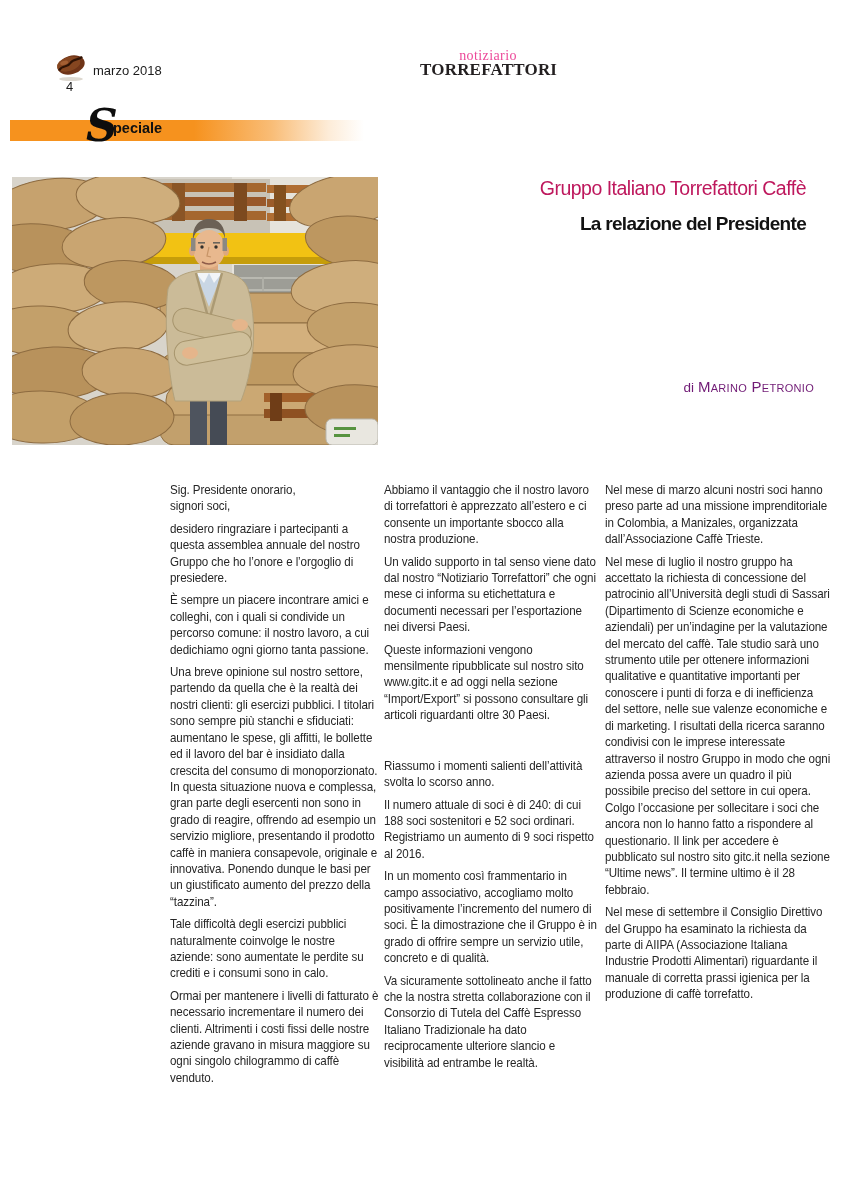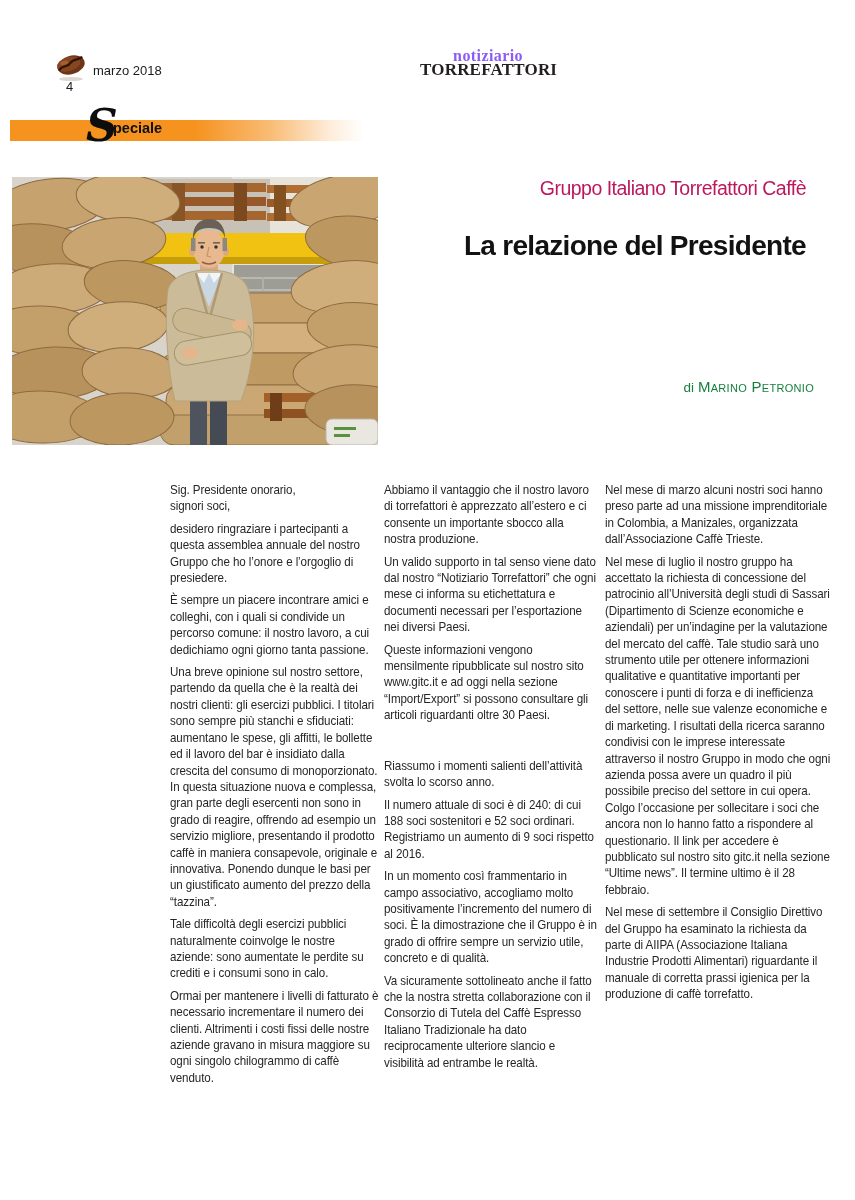--- a/index.html
+++ b/index.html
@@ -6,36 +6,36 @@
   .page {
     position:relative; width:855px; height:1200px; background:#fff;
     font-family:"Liberation Sans", sans-serif; overflow:hidden; color:#262626;
   }
   
   .bean { position:absolute; left:54px; top:52px; width:34px; height:30px; }
   .issue-date { position:absolute; left:93px; top:63px; font-size:13px; color:#1c1c1c; }
   .page-number { position:absolute; left:66px; top:79px; font-size:13px; color:#1c1c1c; }
   .masthead { position:absolute; left:420px; top:49px; width:136px; text-align:center;
               font-family:"Liberation Serif", serif; }
-  .masthead-top { color:#8b5cf6; font-weight:bold; font-size:16px; line-height:13px; letter-spacing:0.4px; }
+  .masthead-top { color:#ec4899; font-weight:normal; font-size:14px; line-height:13px; letter-spacing:0.4px; }
   .masthead-bottom { color:#231f20; font-weight:bold; font-size:17px; line-height:15px; letter-spacing:0.2px; }
   
   .banner { position:absolute; left:10px; top:120px; width:354px; height:21px;
             background:linear-gradient(90deg,#f6921e 0%,#f6921e 52%,#f9bd77 74%,#fdecd8 90%,#ffffff 100%); }
   .banner-initial { position:absolute; left:86px; top:101px; font-family:"DejaVu Serif", serif;
                     font-style:italic; font-weight:bold; font-size:44px; line-height:50px; color:#0d0d0d; }
   .banner-label { position:absolute; left:113px; top:120px; font-size:14.5px; font-weight:bold; color:#111; }
   
   .photo { position:absolute; left:12px; top:177px; width:366px; height:268px; }
   
   .headline { position:absolute; top:176px; right:49px; width:600px; text-align:right; }
   .kicker { font-size:19.5px; letter-spacing:-0.5px; color:#be185d; line-height:24px; }
   .title { font-size:43px; line-height:44px; font-weight:bold; color:#a32121; letter-spacing:-0.5px; }
-  .subtitle { font-size:28px; font-weight:bold; color:#121212; letter-spacing:-0.7px; margin-top:30px; }
-  .byline { position:absolute; top:378px; right:41px; font-size:13.5px; color:#15803d; }
+  .subtitle { font-size:19px; font-weight:bold; color:#121212; letter-spacing:-0.7px; margin-top:13px; }
+  .byline { position:absolute; top:378px; right:41px; font-size:13.5px; color:#701a75; }
   .byline .sc { font-variant:small-caps; font-size:15px; letter-spacing:0.3px; }
   
   .col { position:absolute; top:482px; font-size:13.2px; line-height:16.4px; color:#262626;
          transform:scaleX(0.88); transform-origin:0 0; letter-spacing:-0.1px; }
   .col-1 { left:170px; width:237px; }
   .col-2 { left:384px; width:243px; }
   .col-3 { left:605px; width:257px; }
   .col p { margin:0 0 6px 0; white-space:pre-line; }
   .col p.gap-top { margin-top:34px; }
 </style>

